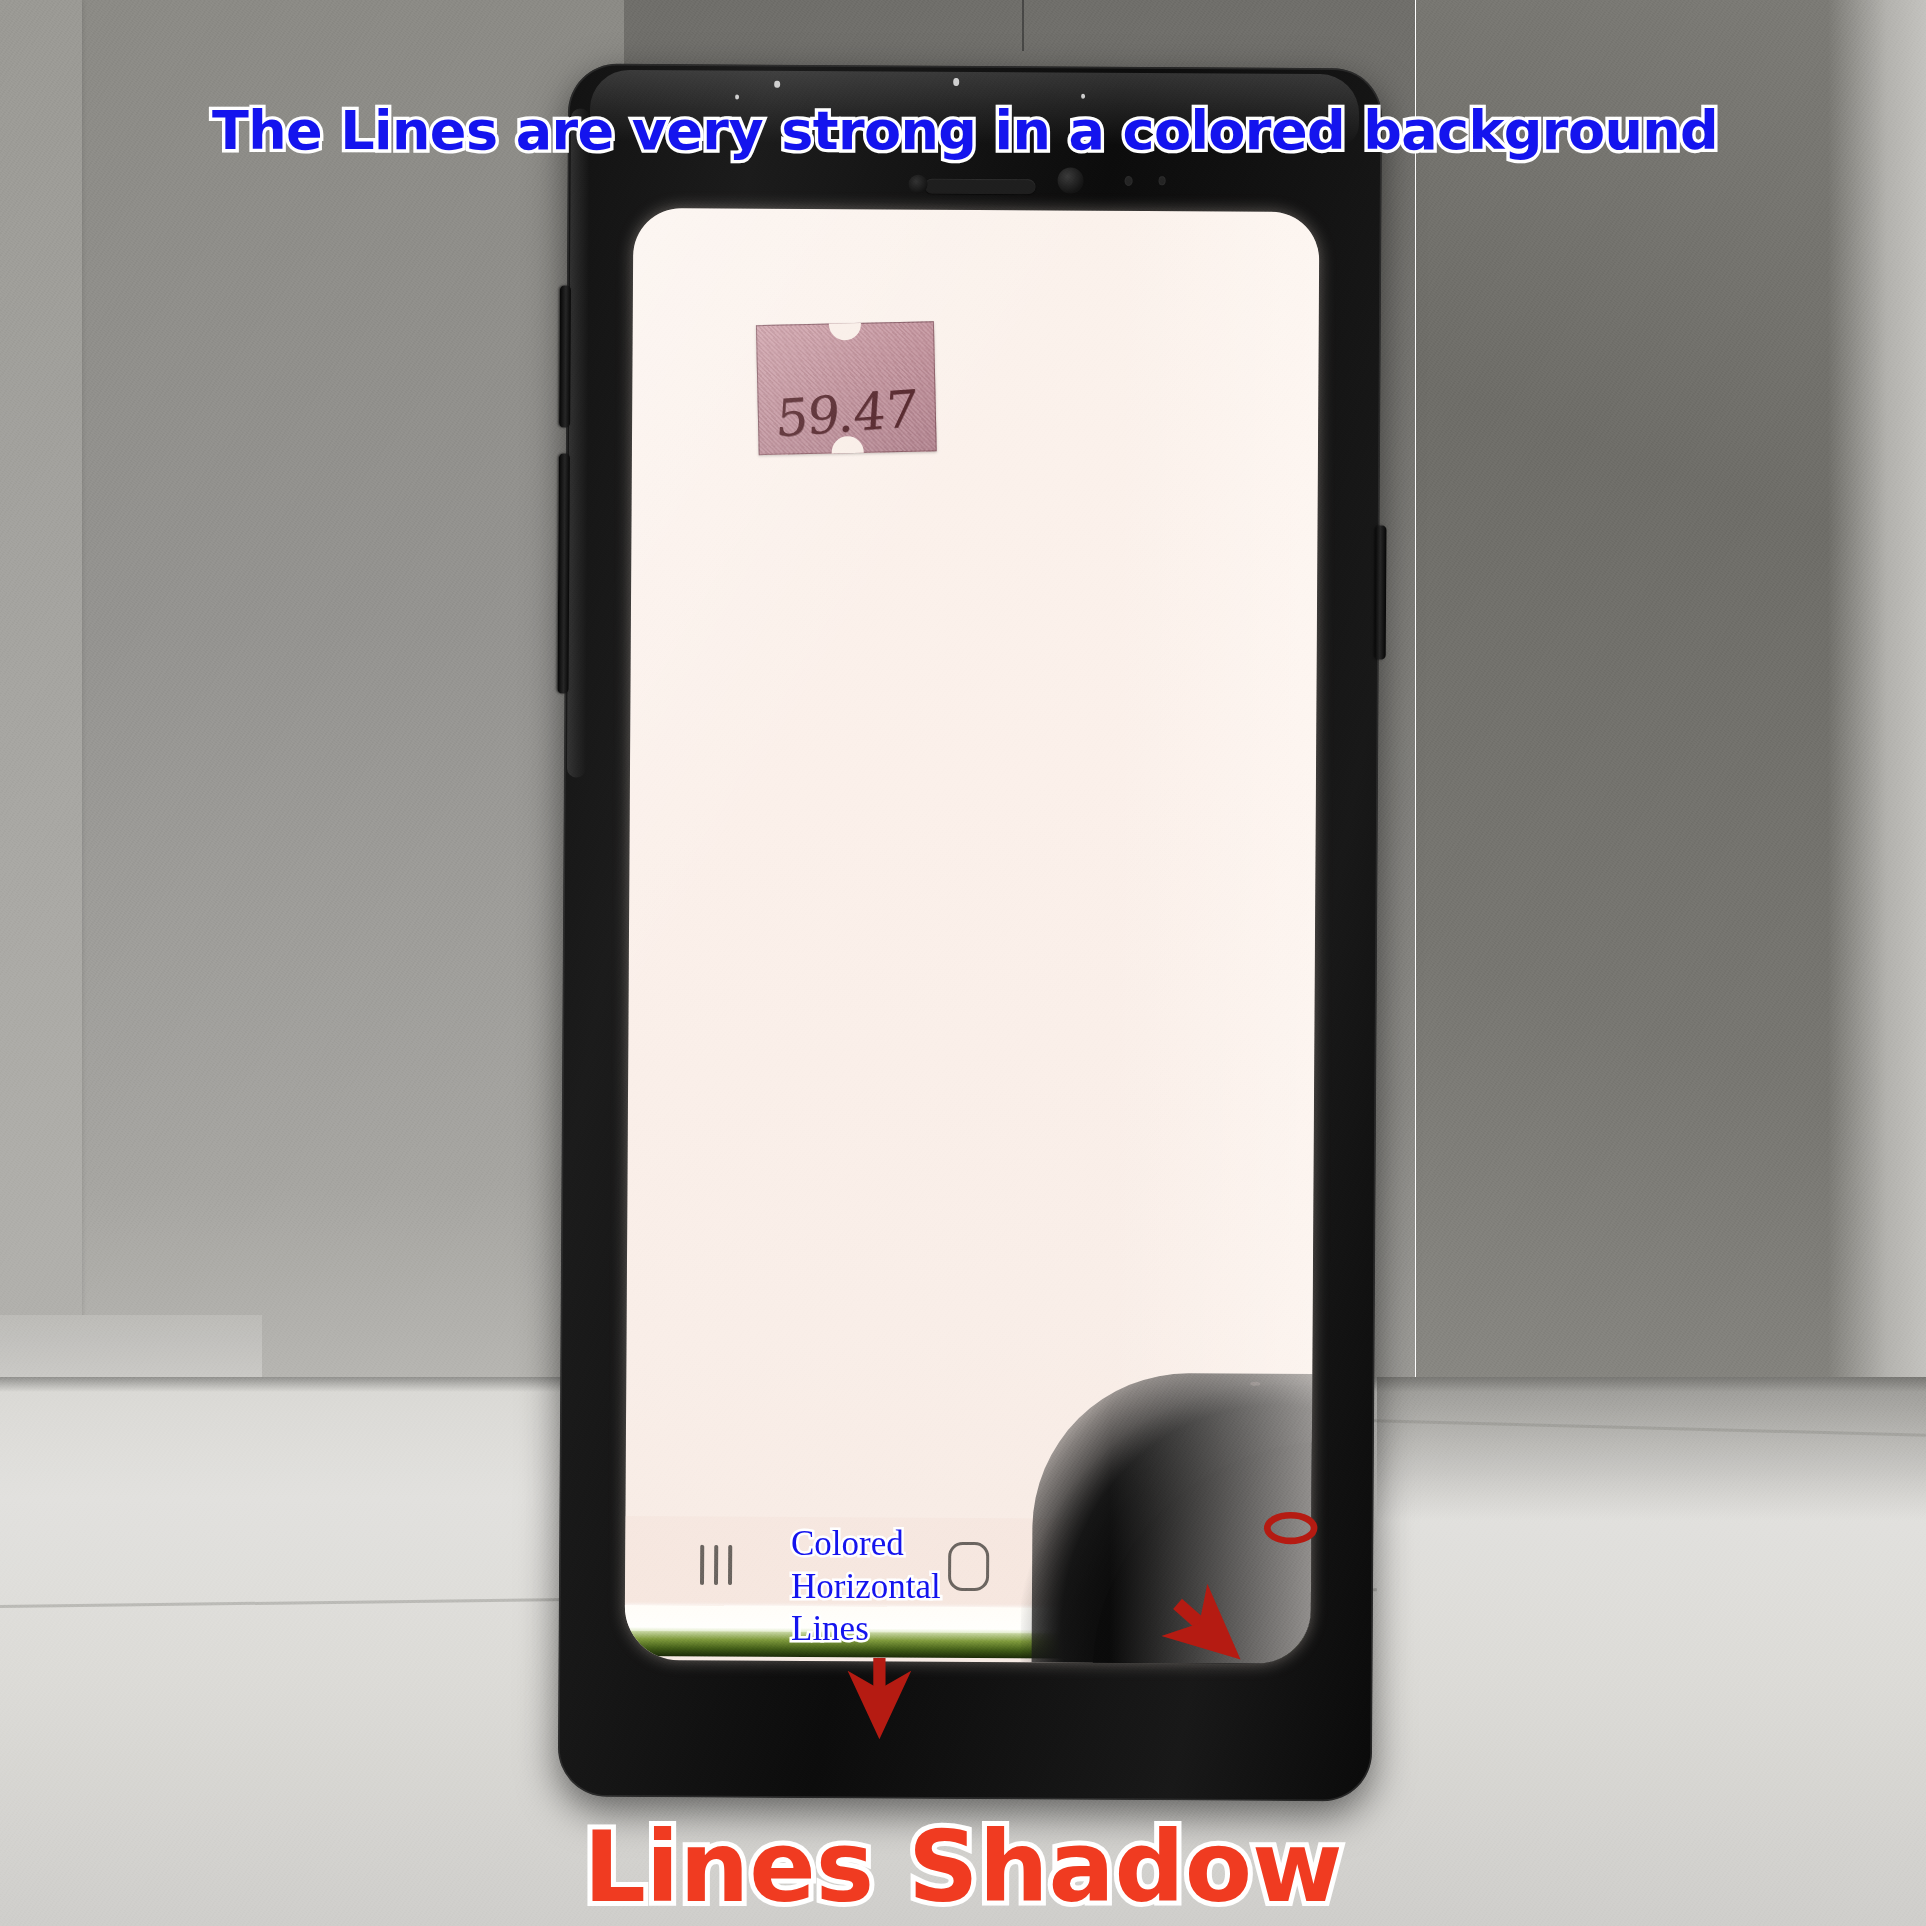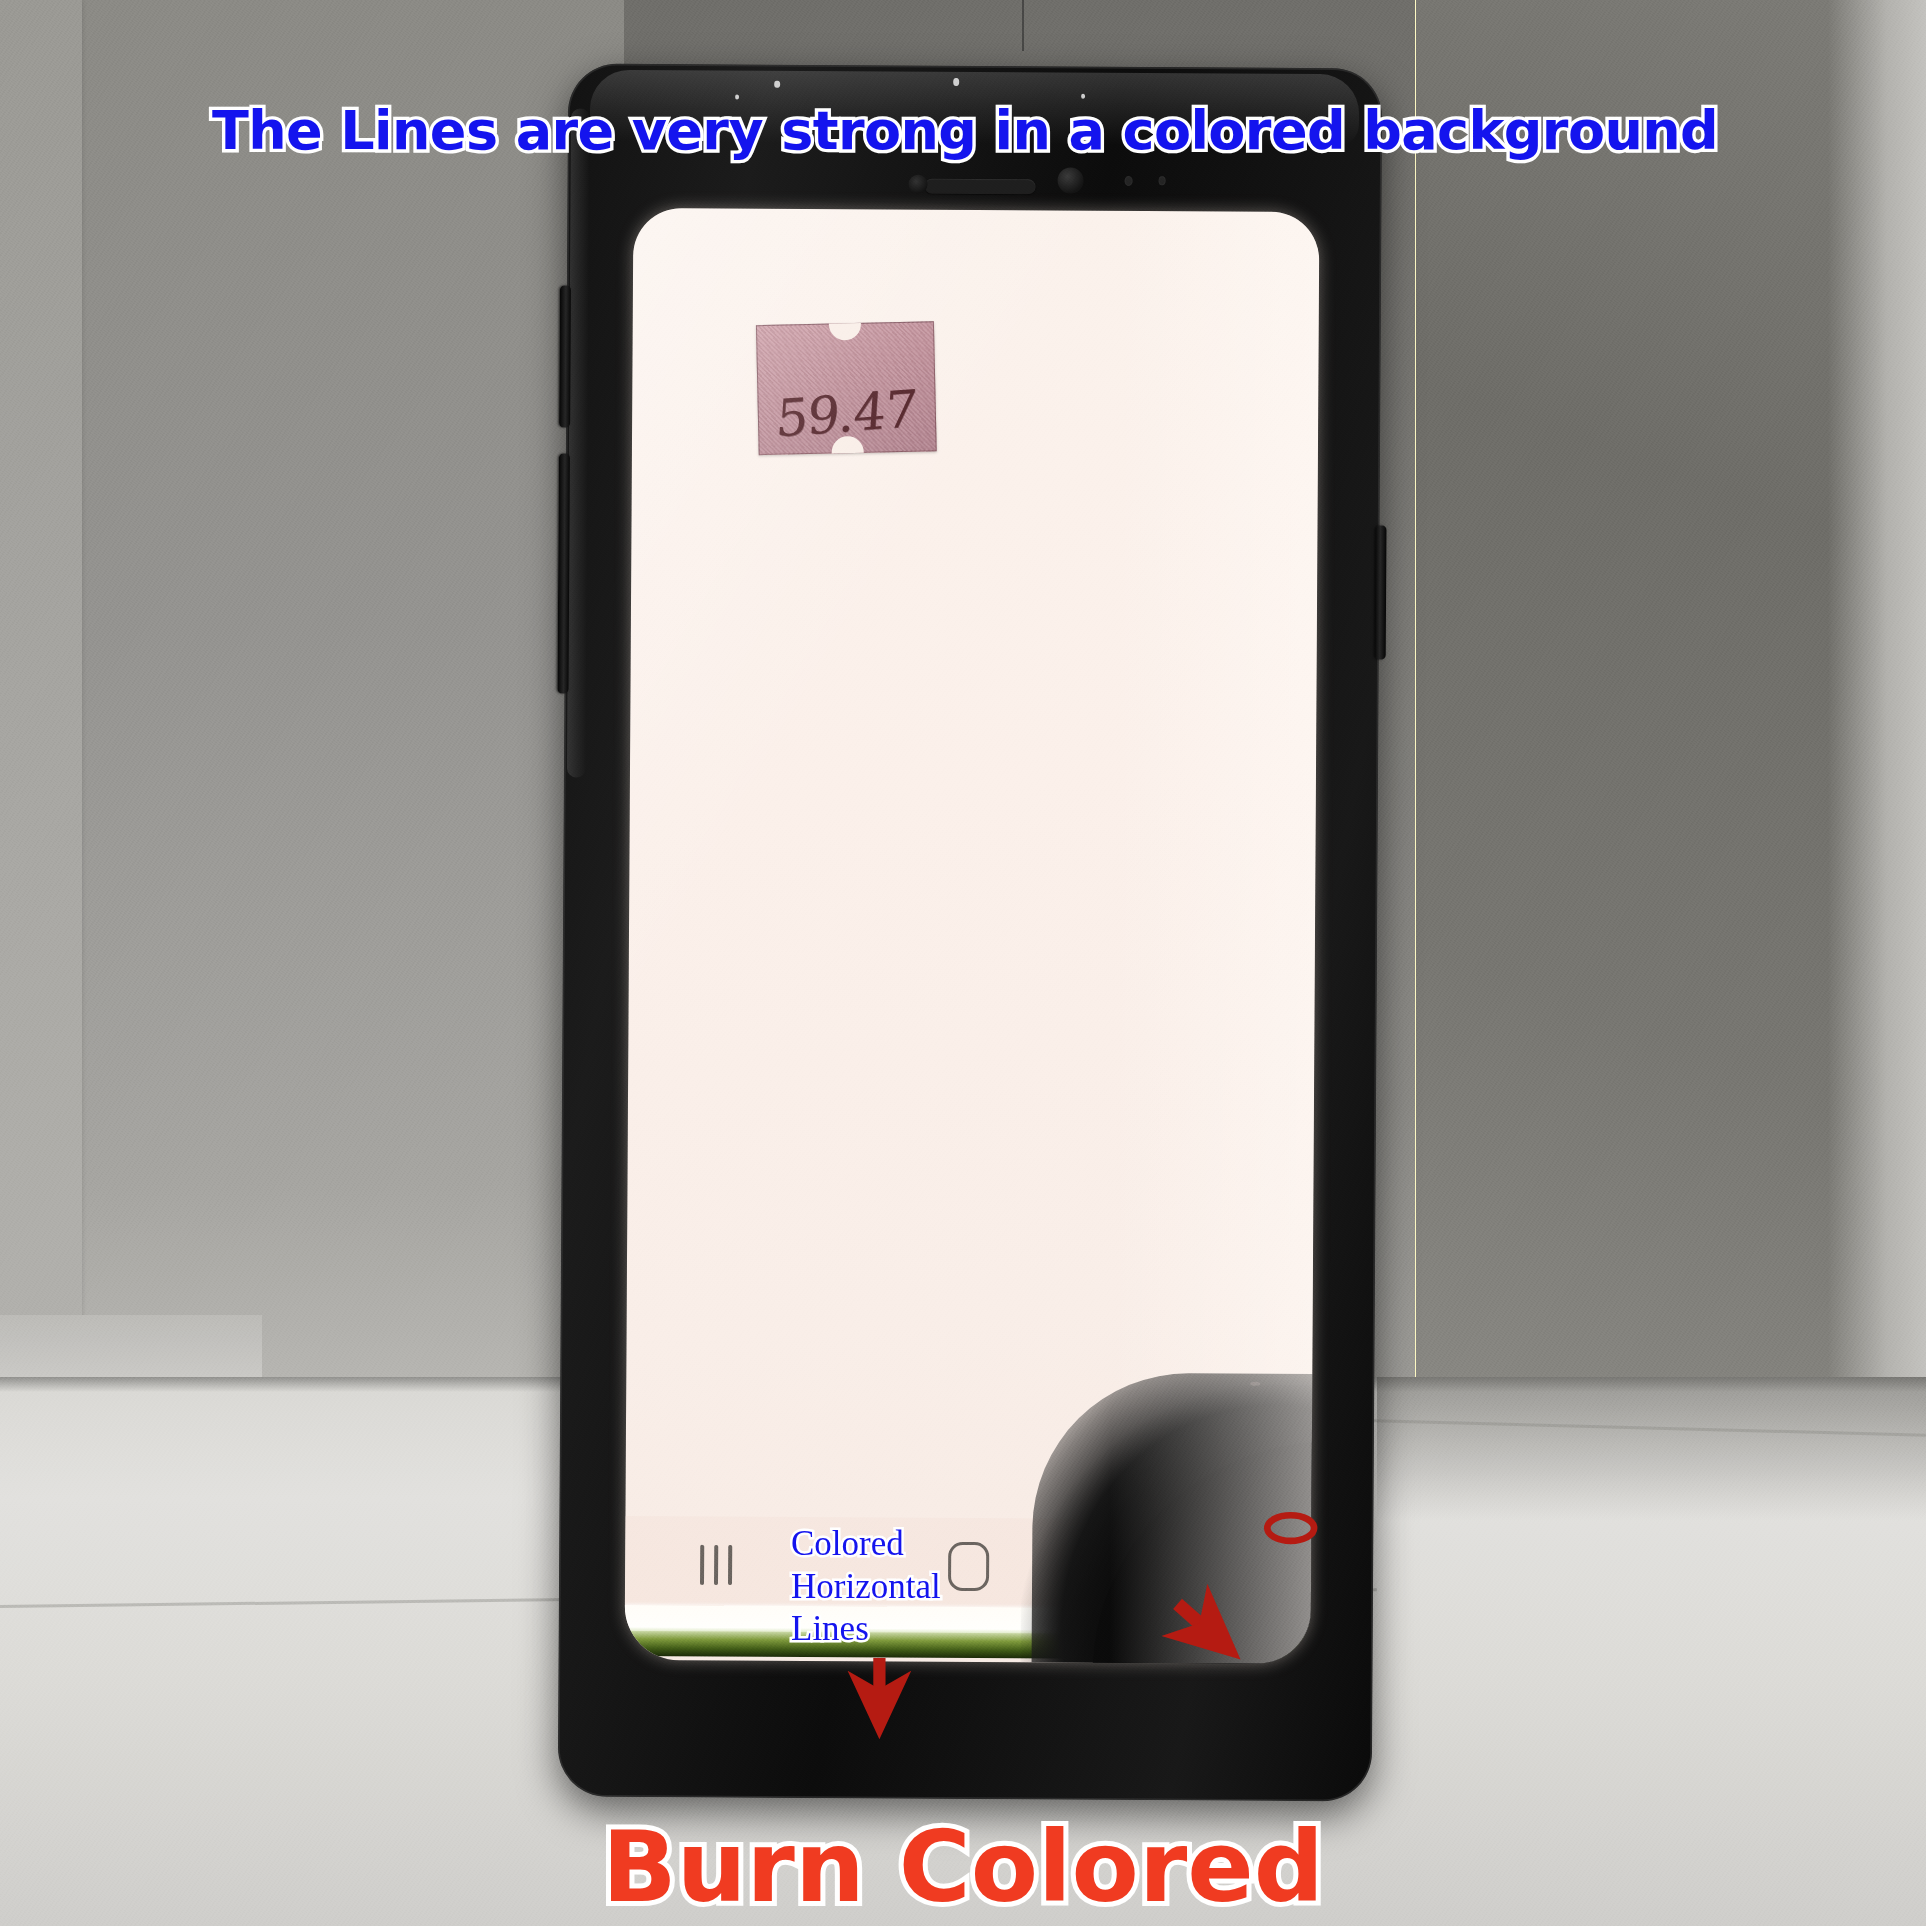--- a/index.html
+++ b/index.html
@@ -2,21 +2,21 @@
 <html style="font-size:9px"><head>
 <meta charset="utf-8">
 <style>
   html,body{margin:0;padding:0;background:#000;}
   body{font-family:"Liberation Sans", sans-serif;}
 
   #stage{
     position:relative;
     width:1926px;height:1926px;
     overflow:hidden;
-    background:#fef9c3;
+    background:#ffffff;
   }
 
   
   .bg-wall-left{
     position:absolute;left:0;top:0;width:624px;height:1393px;
     background:
       linear-gradient(180deg,#8b8a85 0%,#949390 45%,#a6a5a1 85%,#b7b6b2 100%);
   }
   .bg-wall-mid{
     position:absolute;left:624px;top:0;width:791px;height:1377px;
@@ -351,15 +351,15 @@
   </svg>
 
   <div class="ann-top">The Lines are very strong in a colored background</div>
 
   <div class="ann-side">
     <div>Colored</div>
     <div>Horizontal</div>
     <div>Lines</div>
   </div>
 
-  <div class="ann-bottom">Burn Colored</div>
+  <div class="ann-bottom">Lines Shadow</div>
 </div>
 
 
 </body></html>

